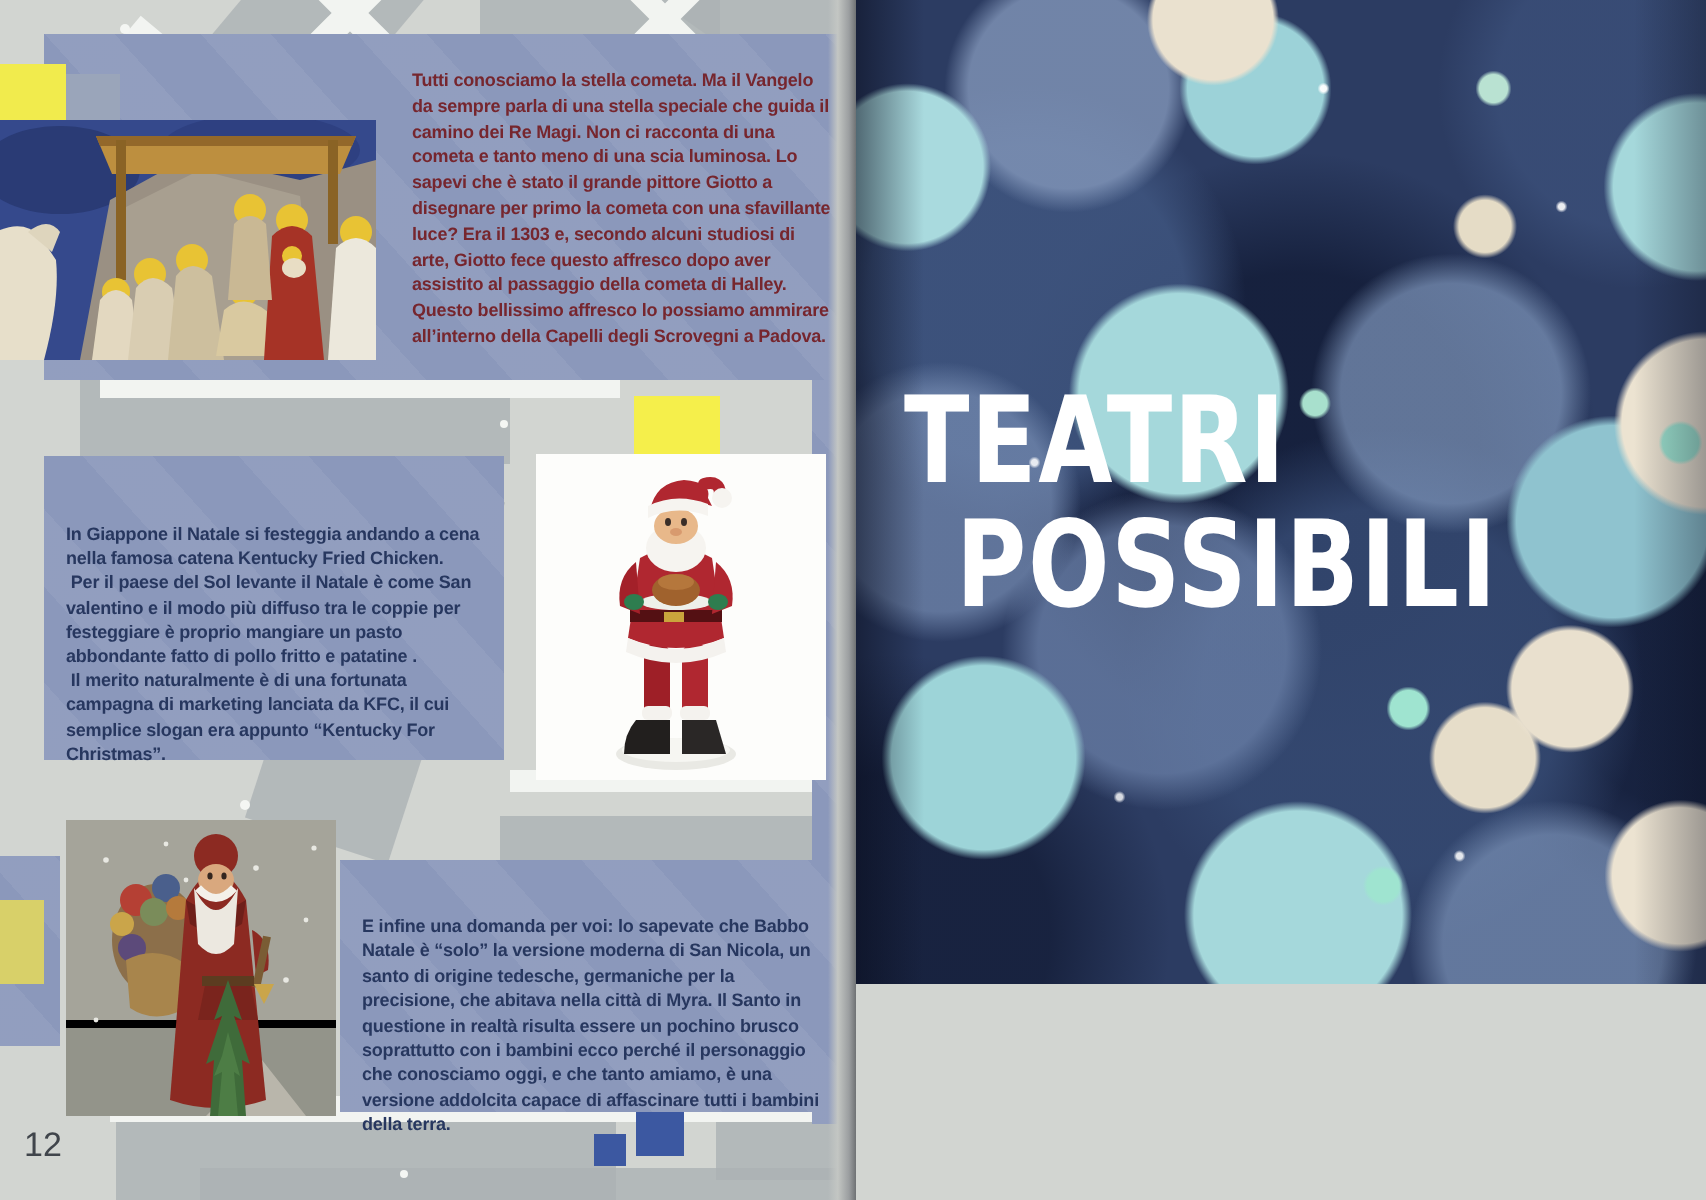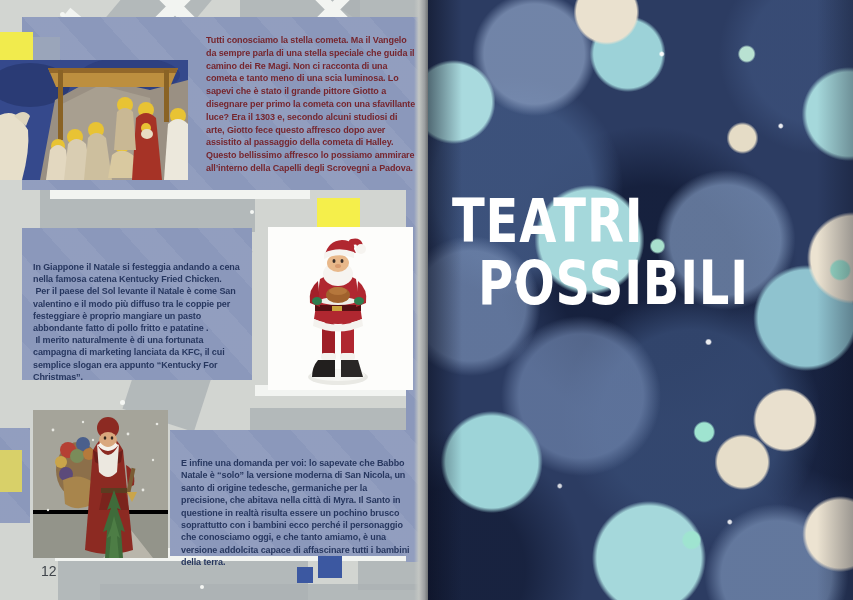--- a/index.html
+++ b/index.html
@@ -10,25 +10,25 @@
   .gshape{position:absolute;background:#abb1b4;opacity:.8;}
   .wmark{position:absolute;background:#f2f4f1;}
   .wdot{position:absolute;background:#f4f6f3;border-radius:50%;}
   .panel{position:absolute;background:#8b98bb;
          background-image:repeating-linear-gradient(48deg,rgba(255,255,255,.06) 0 26px,rgba(255,255,255,0) 26px 58px);}
   .article{position:absolute;font-weight:bold;font-size:9px;letter-spacing:-.1px;white-space:pre-wrap;}
   .art-red{color:#76262e;line-height:12.8px;}
   .art-navy{color:#27375f;line-height:12.2px;margin-top:24px;}
   .sq{position:absolute;}
   .photo-box{position:absolute;background:#fdfdfb;}
-  #page-num{position:absolute;left:41px;top:563px;font-size:14px;color:#40454b;}
+  #page-num{position:absolute;left:12px;top:563px;font-size:17px;color:#40454b;}
   #spine-edge{position:absolute;left:414px;top:0;width:14px;height:600px;
               background:linear-gradient(90deg,rgba(0,0,0,0),#c3c6c3 35%,#9b9ea0 75%,#6f7274);}
   
-  #right-page{position:absolute;left:428px;top:0;width:425px;height:600px;overflow:hidden;background-color:#2c3c62;
+  #right-page{position:absolute;left:428px;top:0;width:425px;height:492px;overflow:hidden;background-color:#2c3c62;
     background-image:
       radial-gradient(circle at 55% 9%,rgba(255,255,255,.95) 0 1.5px,transparent 3px),
       radial-gradient(circle at 83% 21%,rgba(255,255,255,.9) 0 1.5px,transparent 3px),
       radial-gradient(circle at 21% 47%,rgba(255,255,255,.85) 0 1.5px,transparent 3px),
       radial-gradient(circle at 66% 57%,rgba(255,255,255,.9) 0 2px,transparent 3.5px),
       radial-gradient(circle at 31% 81%,rgba(255,255,255,.8) 0 1.5px,transparent 3px),
       radial-gradient(circle at 71% 87%,rgba(255,255,255,.85) 0 1.5px,transparent 3px),
       radial-gradient(circle at 65% 72%,#9fe4d0 0 9px,transparent 11px),
       radial-gradient(circle at 75% 9%,#b9e2d2 0 7px,transparent 9px),
       radial-gradient(circle at 62% 90%,#9fe4d0 0 8px,transparent 10px),

